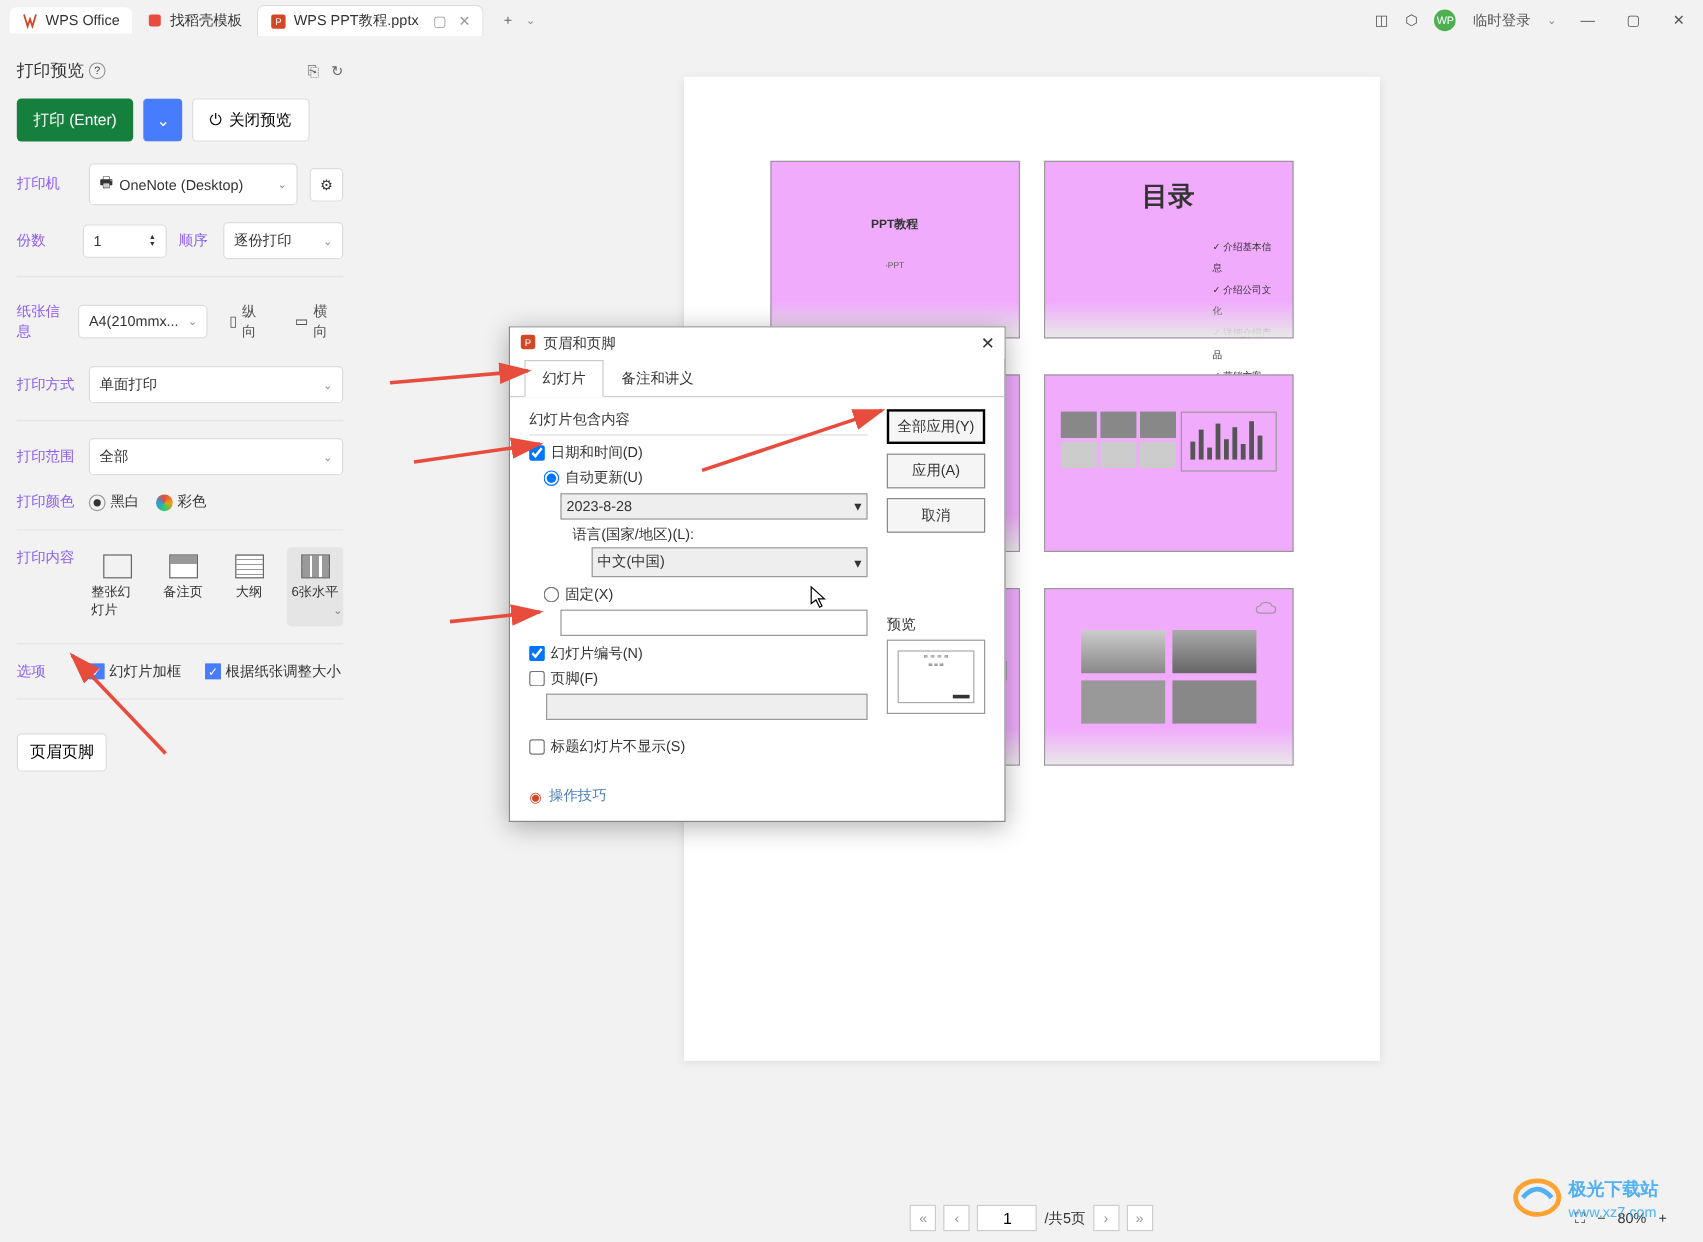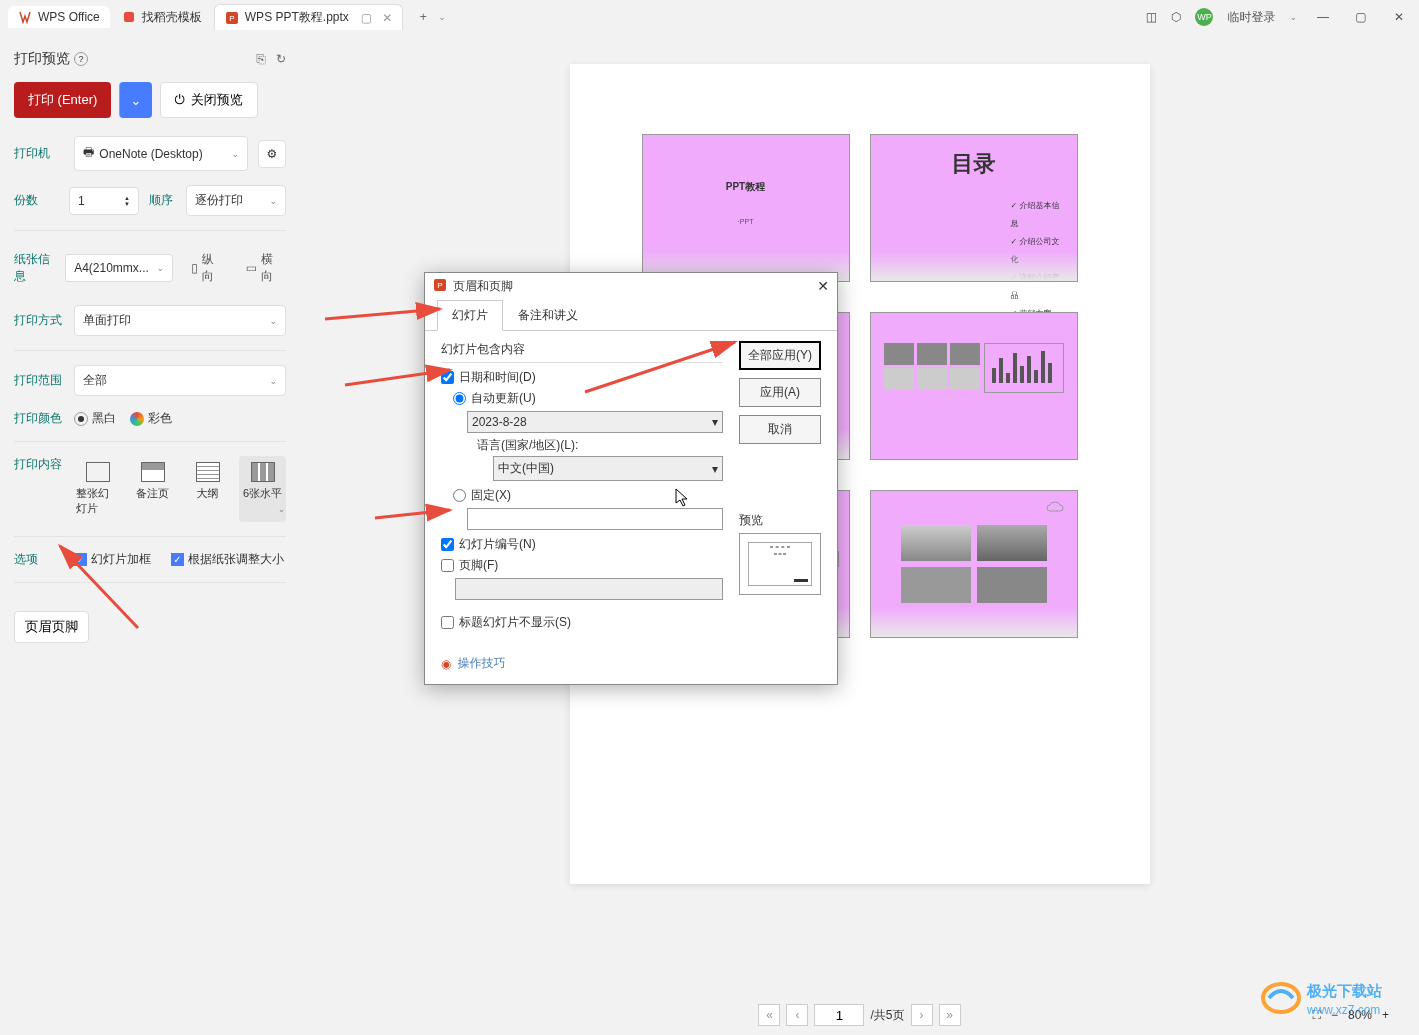--- a/index.html
+++ b/index.html
@@ -17,26 +17,26 @@
 .titlebar-right { margin-left: auto; display: flex; align-items: center; gap: 14px; color: #555; }
 .avatar { width: 18px; height: 18px; border-radius: 50%; background: #4caf50; color: #fff; font-size: 9px; display: flex; align-items: center; justify-content: center; }
 .winbtn { width: 24px; text-align: center; color: #555; }
 
 
 .leftpanel { position: absolute; top: 40px; left: 0; width: 300px; height: calc(100% - 40px); background: #f2f2f2; padding: 10px 14px; }
 .panel-header { display: flex; align-items: center; justify-content: space-between; margin-bottom: 14px; }
 .panel-title { font-size: 14px; display: flex; align-items: center; gap: 4px; }
 .panel-header-icons { display: flex; gap: 10px; color: #666; }
 .btnrow { display: flex; gap: 8px; margin-bottom: 18px; }
-.btn-primary { background: #b91c1c; color: #fff; border: none; border-radius: 4px; padding: 8px 14px; font-size: 13px; }
+.btn-primary { background: #15803d; color: #fff; border: none; border-radius: 4px; padding: 8px 14px; font-size: 13px; }
 .btn-primary-drop { background: #467cfd; color: #fff; border: none; border-radius: 4px; padding: 8px 10px; border-left: 1px solid rgba(255,255,255,0.3); }
 .btn-secondary { background: #fff; border: 1px solid #ddd; border-radius: 4px; padding: 8px 14px; font-size: 13px; display: flex; align-items: center; gap: 6px; }
 
 .form-row { display: flex; align-items: center; gap: 10px; margin-bottom: 14px; }
-.form-label { width: 50px; color: #0f766e; font-size: 12px; }
+.form-label { width: 50px; color: #8b5cf6; font-size: 12px; }
 .select-box { background: #fff; border: 1px solid #ddd; border-radius: 4px; padding: 6px 8px; display: flex; align-items: center; justify-content: space-between; flex: 1; font-size: 12px; }
 .select-box.small { flex: 0 0 70px; }
 .select-box.med { flex: 0 0 100px; }
 .gear-btn { width: 28px; height: 28px; border: 1px solid #ddd; background: #fff; border-radius: 4px; display: flex; align-items: center; justify-content: center; }
 .orient-btn { display: flex; align-items: center; gap: 4px; padding: 6px 8px; color: #555; }
 .divider { height: 1px; background: #e5e5e5; margin: 8px 0 14px; }
 
 .radio-row { display: flex; gap: 14px; }
 .radio-item { display: flex; align-items: center; gap: 4px; }
 .radio-circle { width: 14px; height: 14px; border-radius: 50%; border: 1px solid #999; display: inline-block; position: relative; }

